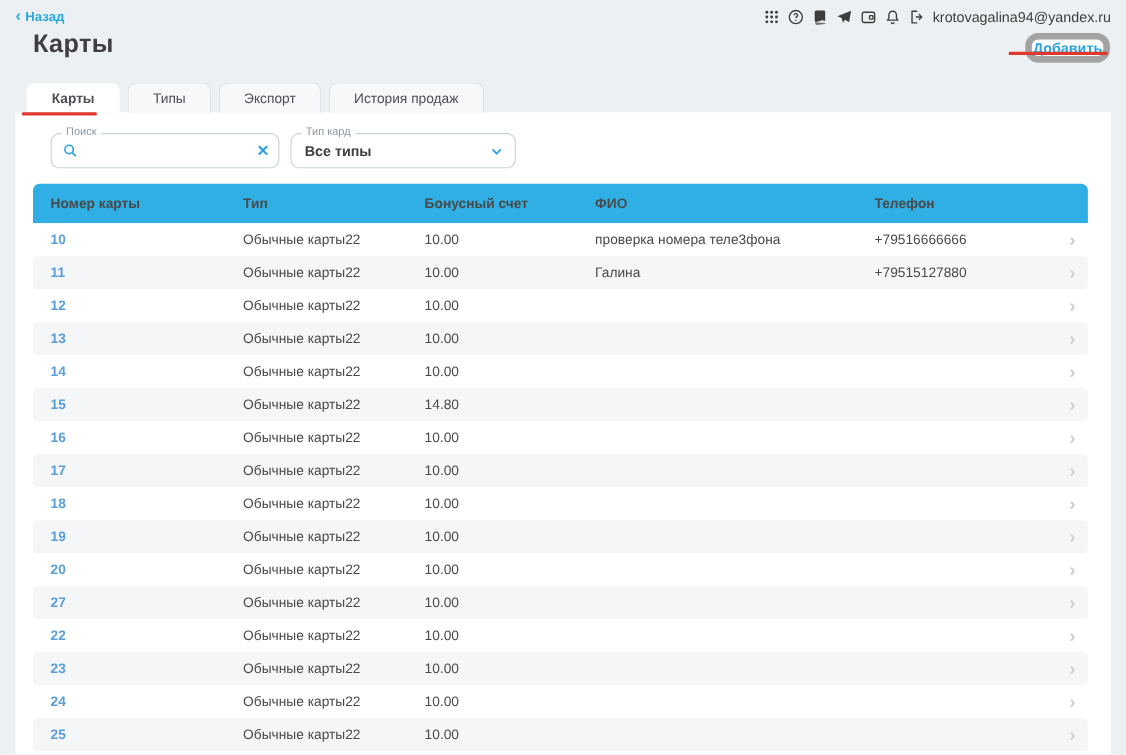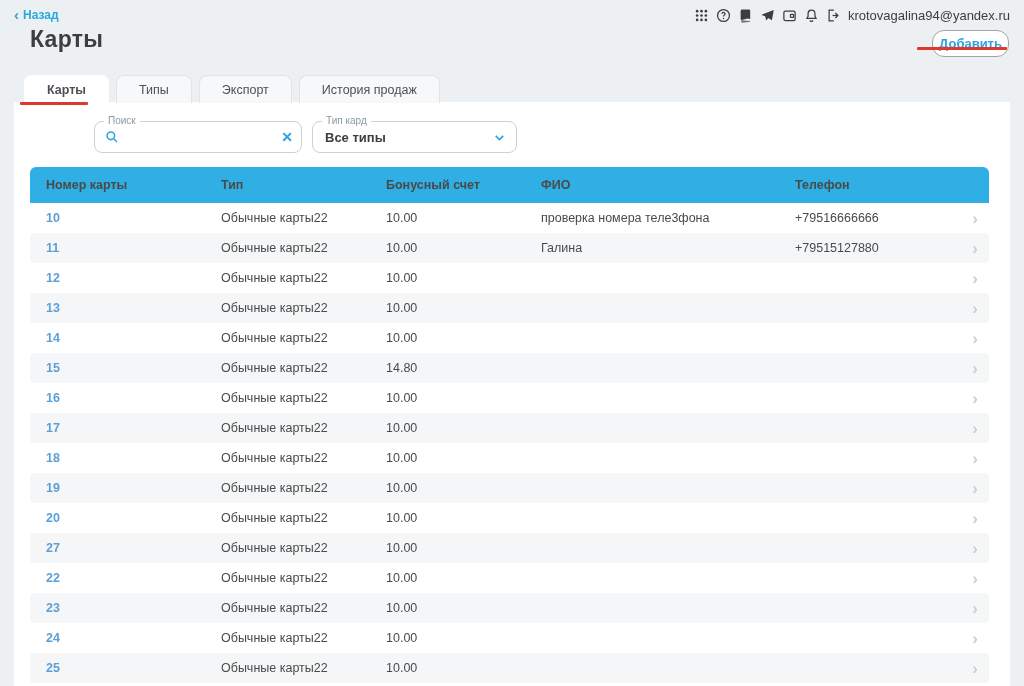--- a/index.html
+++ b/index.html
@@ -14,35 +14,35 @@
                font-size:12px; cursor:pointer; }
   .back-chevron { font-size:15px; line-height:12px; font-weight:bold; }
   .top-right { display:flex; align-items:center; gap:6px; }
   .tb-icon { width:16px; height:16px; display:flex; align-items:center; justify-content:center; cursor:pointer; }
   .tb-icon svg { width:15px; height:15px; }
   .email { font-size:13px; color:#3d3d3d; }
 
   
   .page-title { position:absolute; top:26px; left:30px; font-size:23px; font-weight:bold; color:#3d3d42; letter-spacing:0.3px; }
   .add-btn { position:absolute; top:30px; right:15px; width:77px; height:27px; background:#fff;
-             border:1px solid #a3a3a3; border-radius:12px; color:#2ba3e0; font-weight:bold;
+             border:6px solid #a3a3a3; border-radius:12px; color:#2ba3e0; font-weight:bold;
              font-size:13px; font-family:"Liberation Sans",sans-serif; cursor:pointer; }
 
   
   .tabs { position:absolute; top:75px; left:24px; display:flex; gap:7px; z-index:3; }
   .tab { height:28px; padding:0 22px; display:flex; align-items:center; font-size:12.5px;
          color:#4f4f55; background:#f6f8f9; border:1px solid #e0e4e7; border-bottom:none;
          border-radius:8px 8px 0 0; cursor:pointer; }
   .tab.active { background:#fff; border-color:#fff; font-weight:bold; }
 
   
   .panel { position:absolute; top:102px; left:14px; width:996px; bottom:0; background:#fff; z-index:2; }
 
   
-  .filters { display:flex; gap:10px; padding:19px 0 14px 32px;margin-left:48px; }
+  .filters { display:flex; gap:10px; padding:19px 0 14px 32px; }
   .field { position:relative; height:32px; border:1px solid #c8d3d9; border-radius:8px;
            display:flex; align-items:center; background:#fff; }
   .field-label { position:absolute; top:-7px; left:9px; background:#fff; padding:0 4px;
                  font-size:10px; color:#8d9aa3; }
   .search-field { width:208px; padding:0 8px 0 10px; }
   .search-field input { flex:1; border:none; outline:none; min-width:0; font-size:13px;
                         font-family:"Liberation Sans",sans-serif; color:#3d3d3d; background:transparent; }
   .clear-btn { color:#2ba3e0; font-size:14px; font-weight:bold; cursor:pointer; line-height:1; }
   .select-field { width:205px; padding:0 10px 0 12px; cursor:pointer; }
   .select-value { flex:1; font-size:13px; font-weight:bold; color:#3d3d42; }

